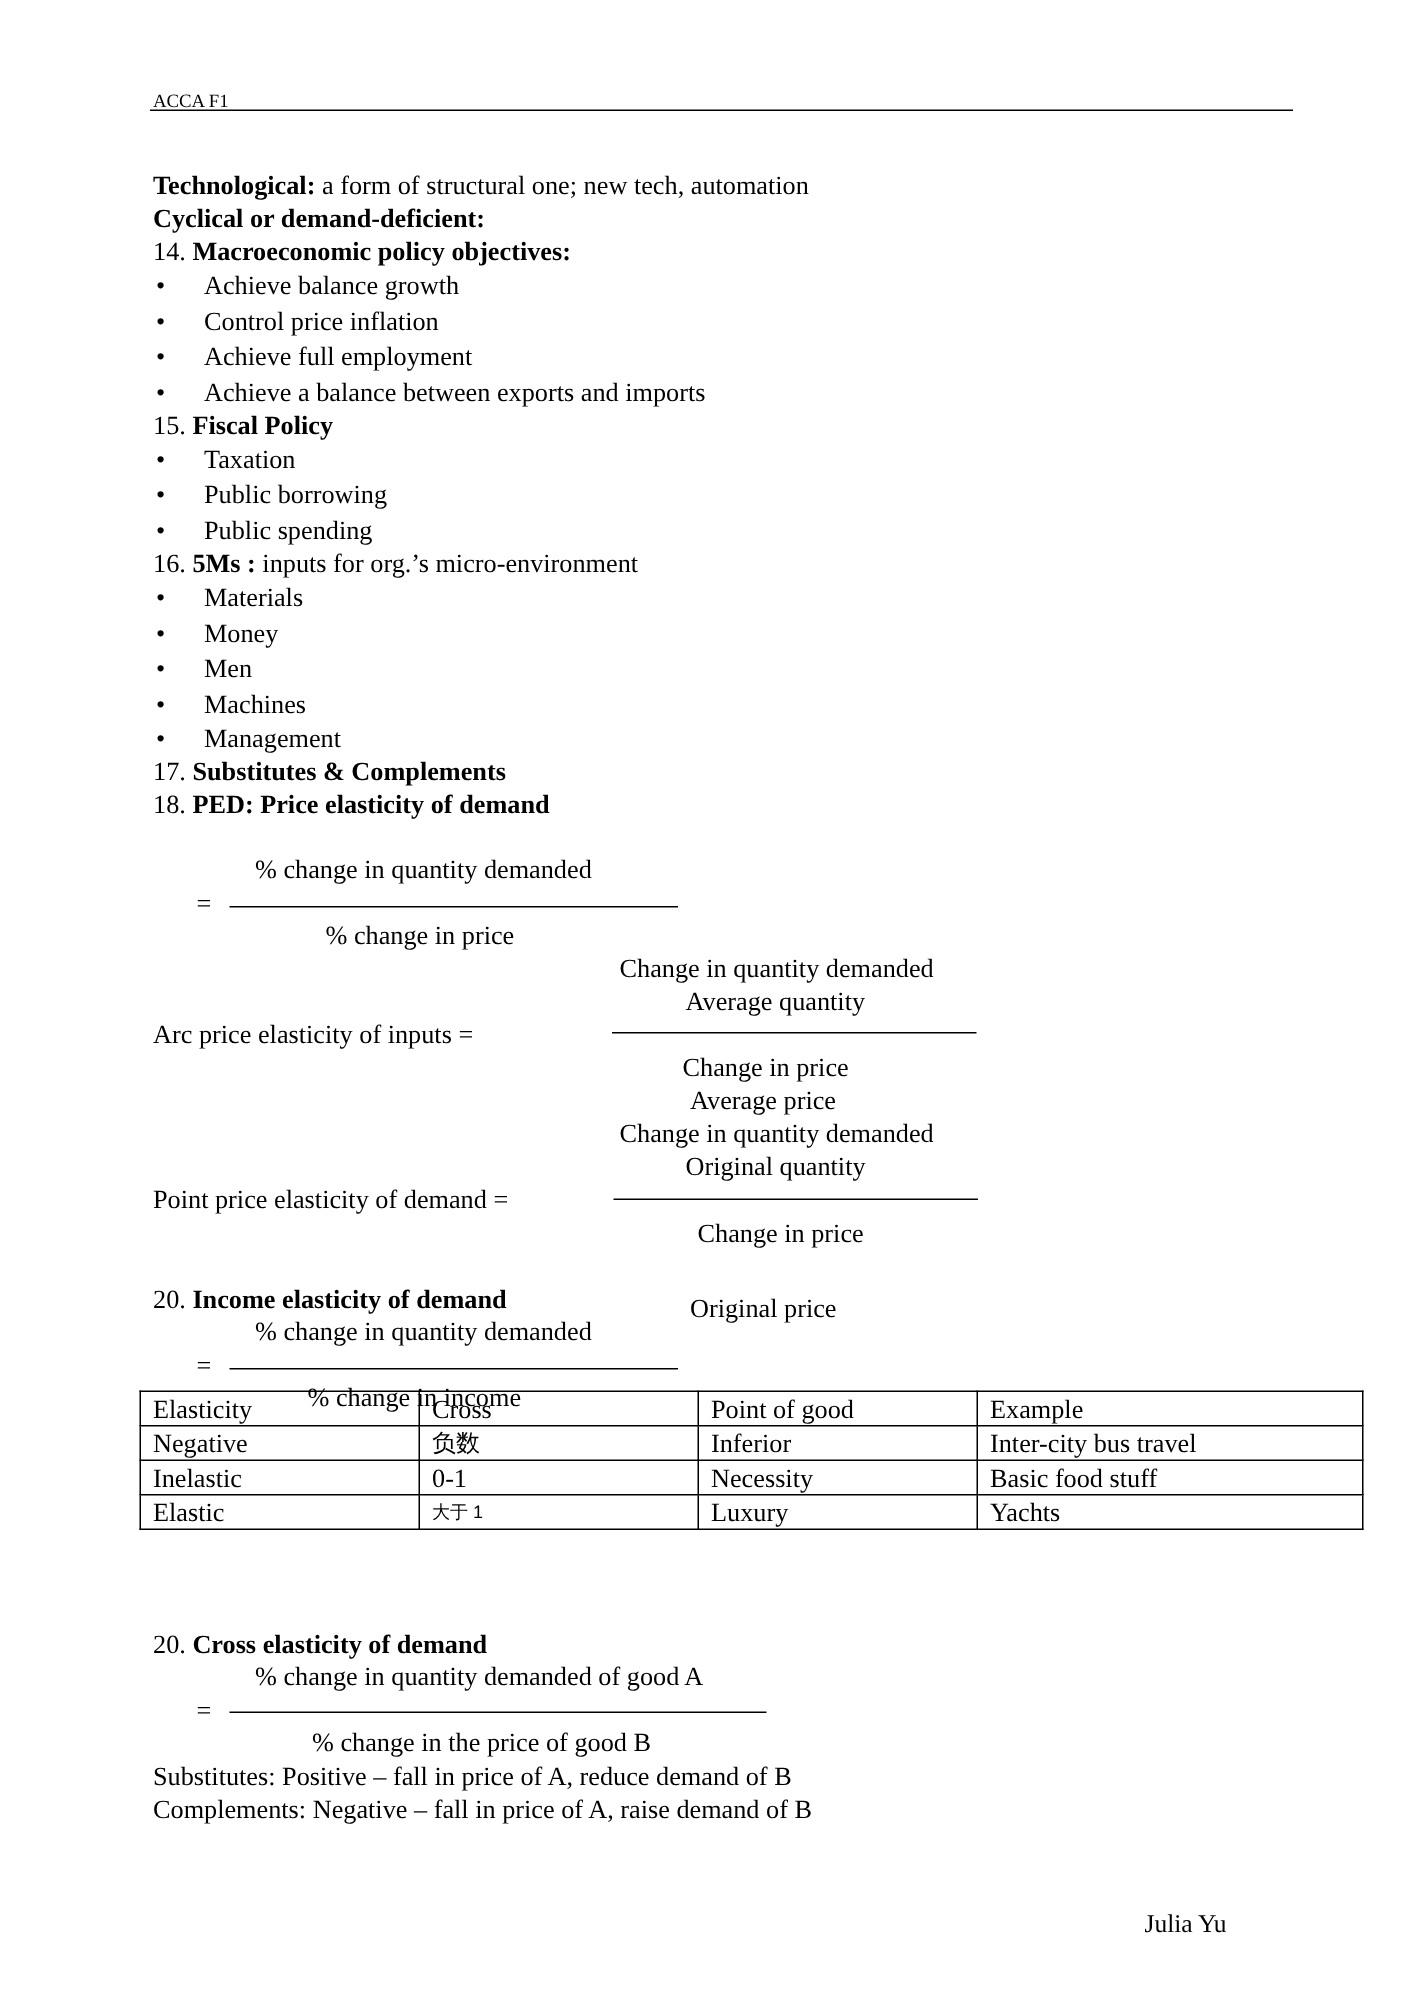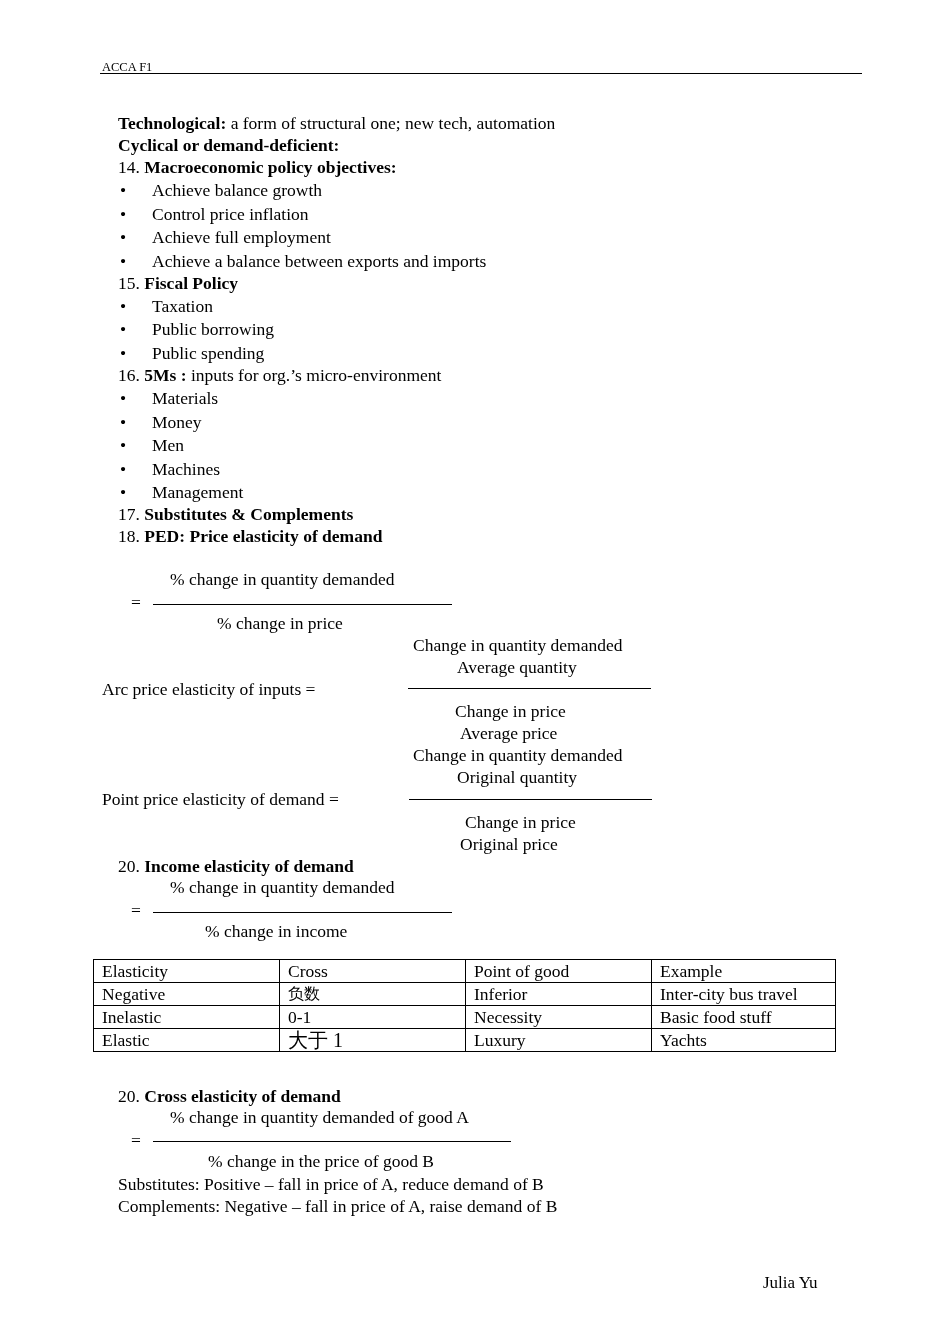--- a/index.html
+++ b/index.html
@@ -1,26 +1,26 @@
 <!DOCTYPE html>
 <html><head>
 <meta charset="utf-8">
 <style>
   html, body { margin:0; padding:0; background:#fff; }
   body { width:950px; height:1344px; position:relative; overflow:hidden;
          font-family:"Liberation Serif", "DejaVu Serif", serif; color:#000; font-size:17.5px; }
   .abs { position:absolute; white-space:nowrap; }
   .hdr { left:102px; top:60px; font-size:12.5px; }
   .hdr-rule { position:absolute; left:100px; top:73px; width:762px; height:0; border-top:1.5px solid #000; }
-  .line { position:absolute; left:102px; white-space:nowrap; line-height:22px;margin-left:16px; }
+  .line { position:absolute; left:102px; white-space:nowrap; line-height:22px; }
   .bullet { position:absolute; left:104px; }
   .bullet-text { position:absolute; left:136px; }
   b { font-weight:bold; }
   .frac-rule { position:absolute; height:0; border-top:1.8px solid #000; }
-  table.el { position:absolute; left:93px; top:959px; width:743px; border-collapse:collapse; font-size:17.5px; }
+  table.el { position:absolute; left:93px; top:927px; width:816px; border-collapse:collapse; font-size:17.5px; }
   table.el td { border:1px solid #000; padding:0 8px; height:22px; line-height:22px; vertical-align:top; }
   .footer { left:763px; top:1273px; font-size:17px; }
 </style>
 </head>
 <body>
 
 <div class="abs hdr">ACCA F1</div>
 <div class="hdr-rule"></div>
 
 <div class="line" style="top:112px"><b>Technological:</b><span> a form of structural one; new tech, automation</span></div>
@@ -93,21 +93,21 @@
 <div class="abs" style="left:102px;top:679px">Arc price elasticity of inputs =</div>
 <div class="frac-rule" style="left:408px;top:688px;width:243px"></div>
 <div class="abs" style="left:455px;top:701px">Change in price</div>
 <div class="abs" style="left:460px;top:723px">Average price</div>
 
 <div class="abs" style="left:413px;top:745px">Change in quantity demanded</div>
 <div class="abs" style="left:457px;top:767px">Original quantity</div>
 <div class="abs" style="left:102px;top:789px">Point price elasticity of demand =</div>
 <div class="frac-rule" style="left:409px;top:799px;width:243px"></div>
 <div class="abs" style="left:465px;top:812px">Change in price</div>
-<div class="abs" style="left:460px;top:834px">Original price</div>
+<div class="abs" style="left:460px;top:862px">Original price</div>
 
 <div class="line" style="top:855px"><span>20. </span><b>Income elasticity of demand</b></div>
 <div class="abs" style="left:170px;top:877px">% change in quantity demanded</div>
 <div class="abs" style="left:131px;top:900px">=</div>
 <div class="frac-rule" style="left:153px;top:912px;width:299px"></div>
 <div class="abs" style="left:205px;top:921px">% change in income</div>
 
 <table class="el">
   <tbody>
       <tr>
@@ -123,21 +123,21 @@
         <td>Inter-city bus travel</td>
   </tr>
   <tr>
     <td>Inelastic</td>
         <td>0-1</td>
         <td>Necessity</td>
         <td>Basic food stuff</td>
   </tr>
   <tr>
     <td>Elastic</td>
-        <td style="font-family:Liberation Serif, serif;font-size:20px">大于 1</td>
+        <td style="font-family:Liberation Sans, sans-serif;font-size:12px">大于 1</td>
         <td>Luxury</td>
         <td>Yachts</td>
   </tr>
 </tbody>
   </table>
 
 <div class="line" style="top:1085px"><span>20. </span><b>Cross elasticity of demand</b></div>
 <div class="abs" style="left:170px;top:1107px">% change in quantity demanded of good A</div>
 <div class="abs" style="left:131px;top:1130px">=</div>
 <div class="frac-rule" style="left:153px;top:1141px;width:358px"></div>

